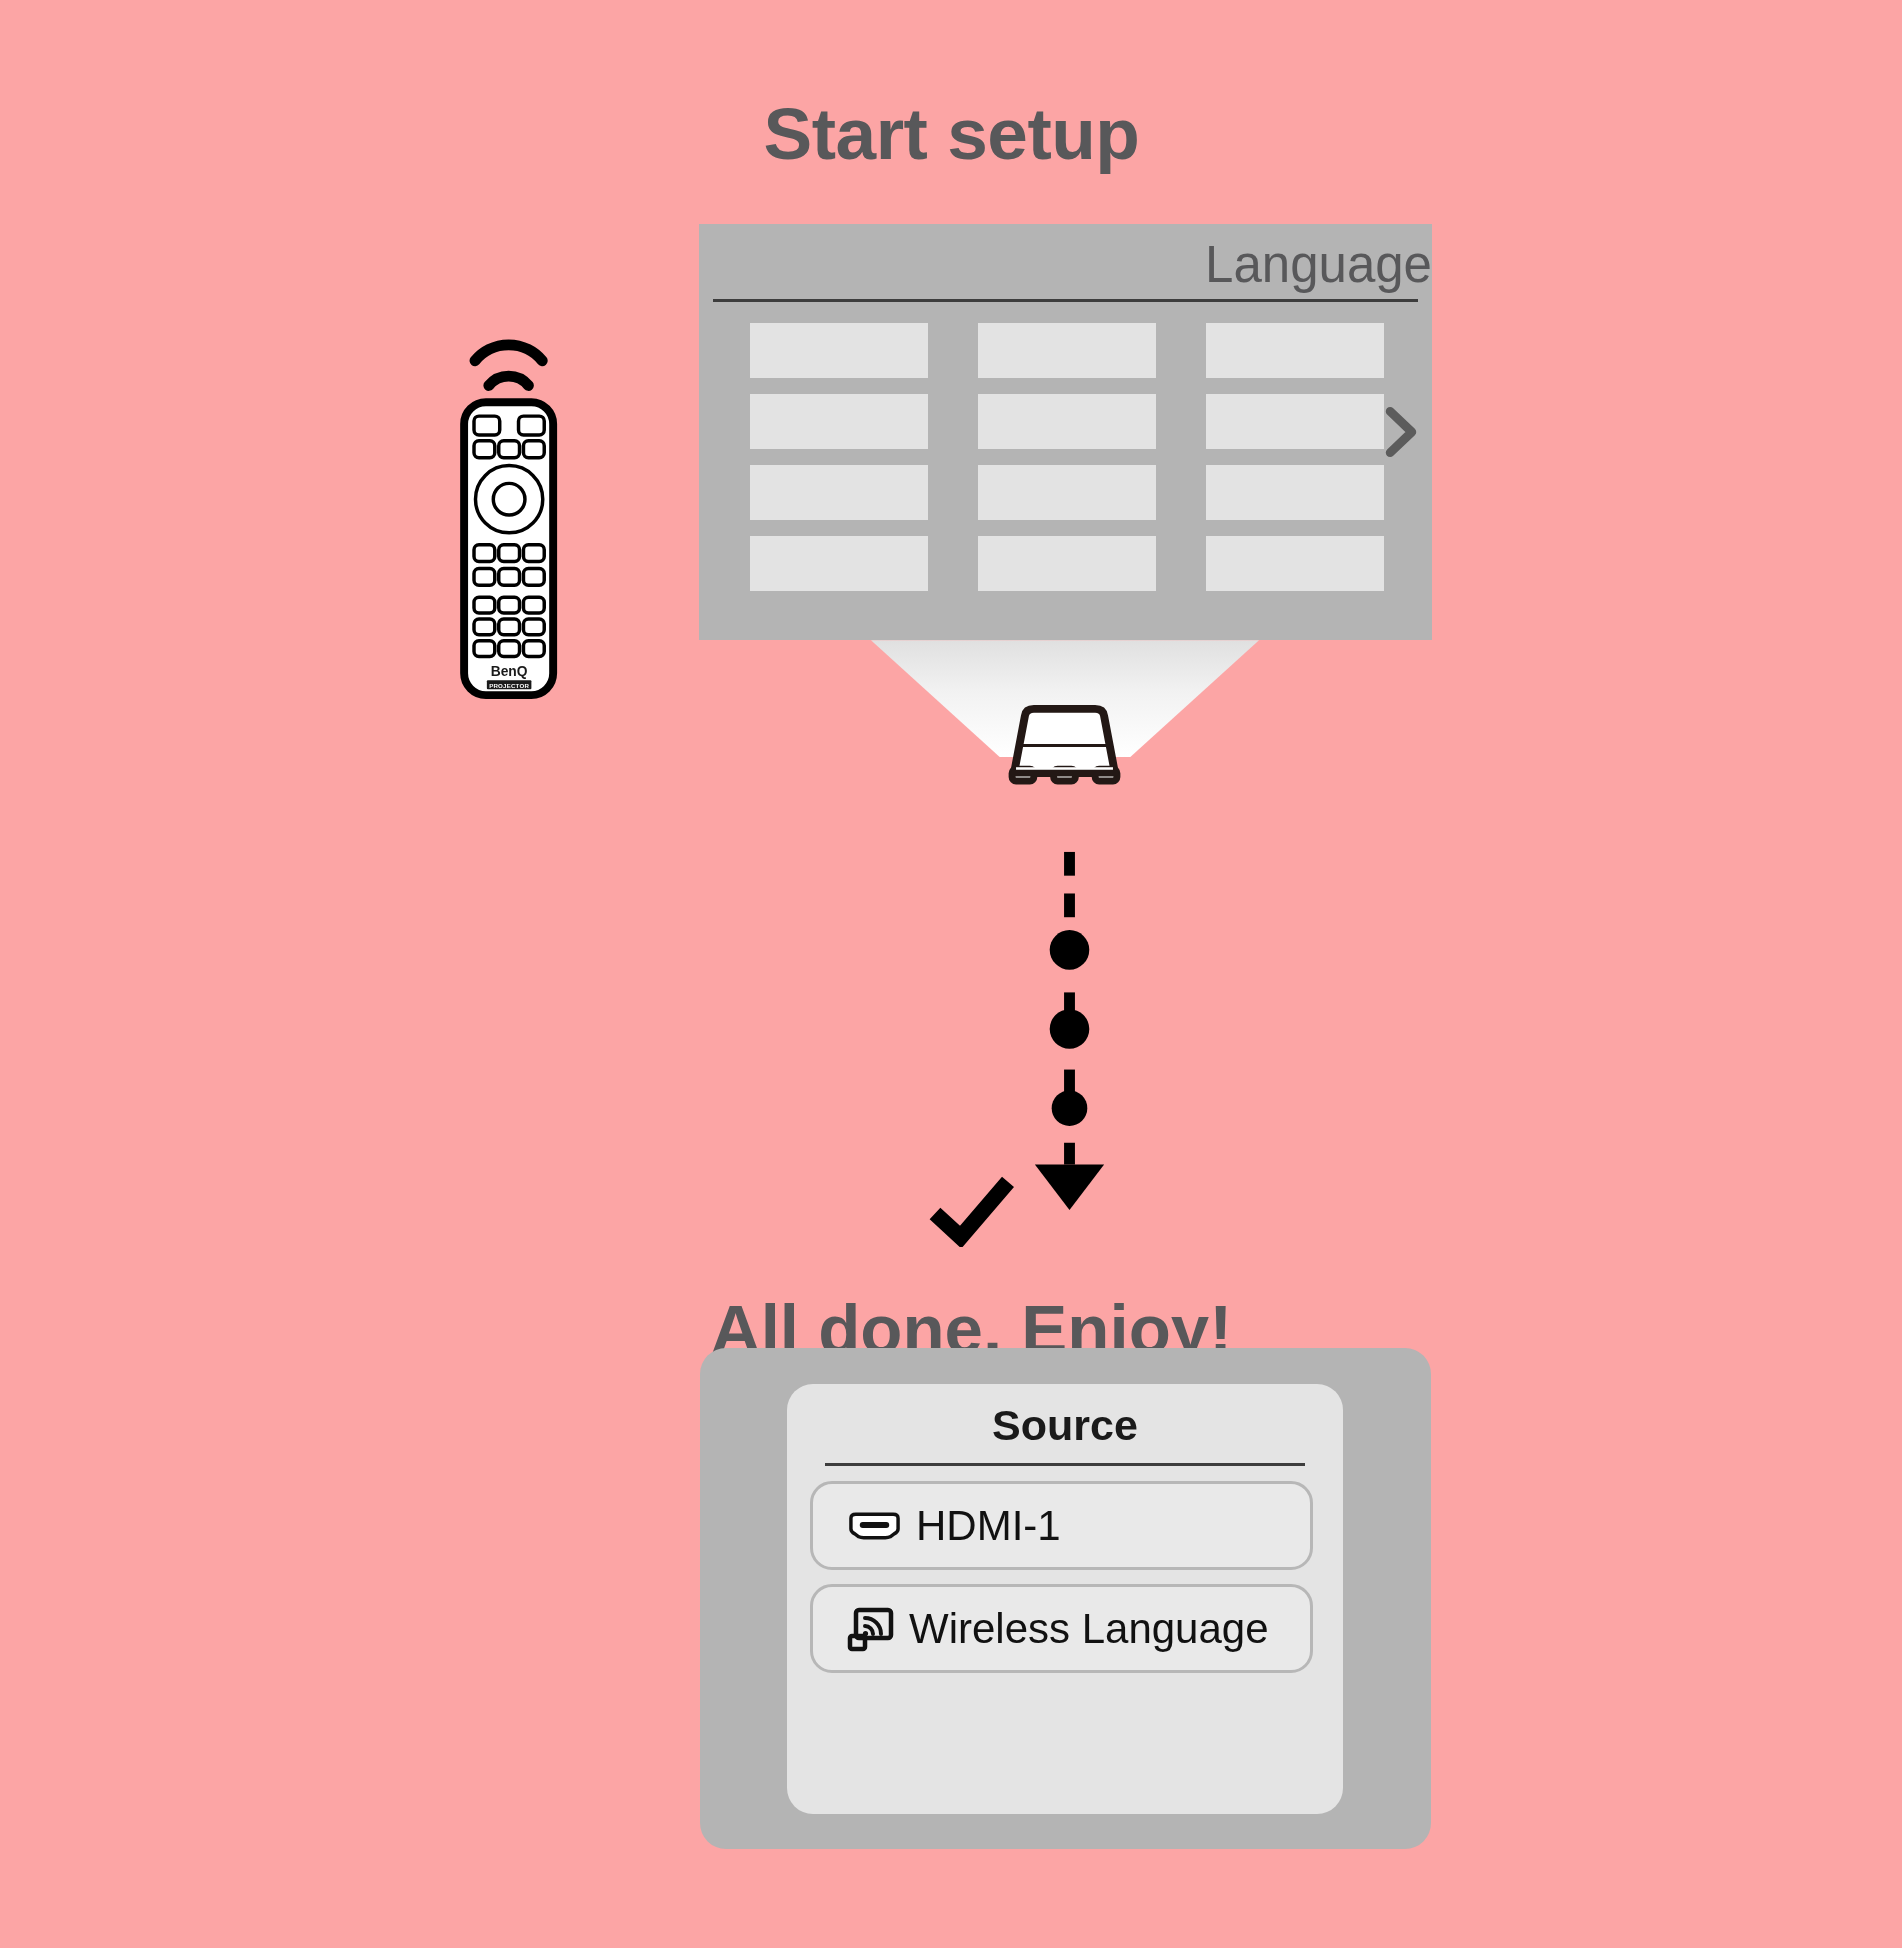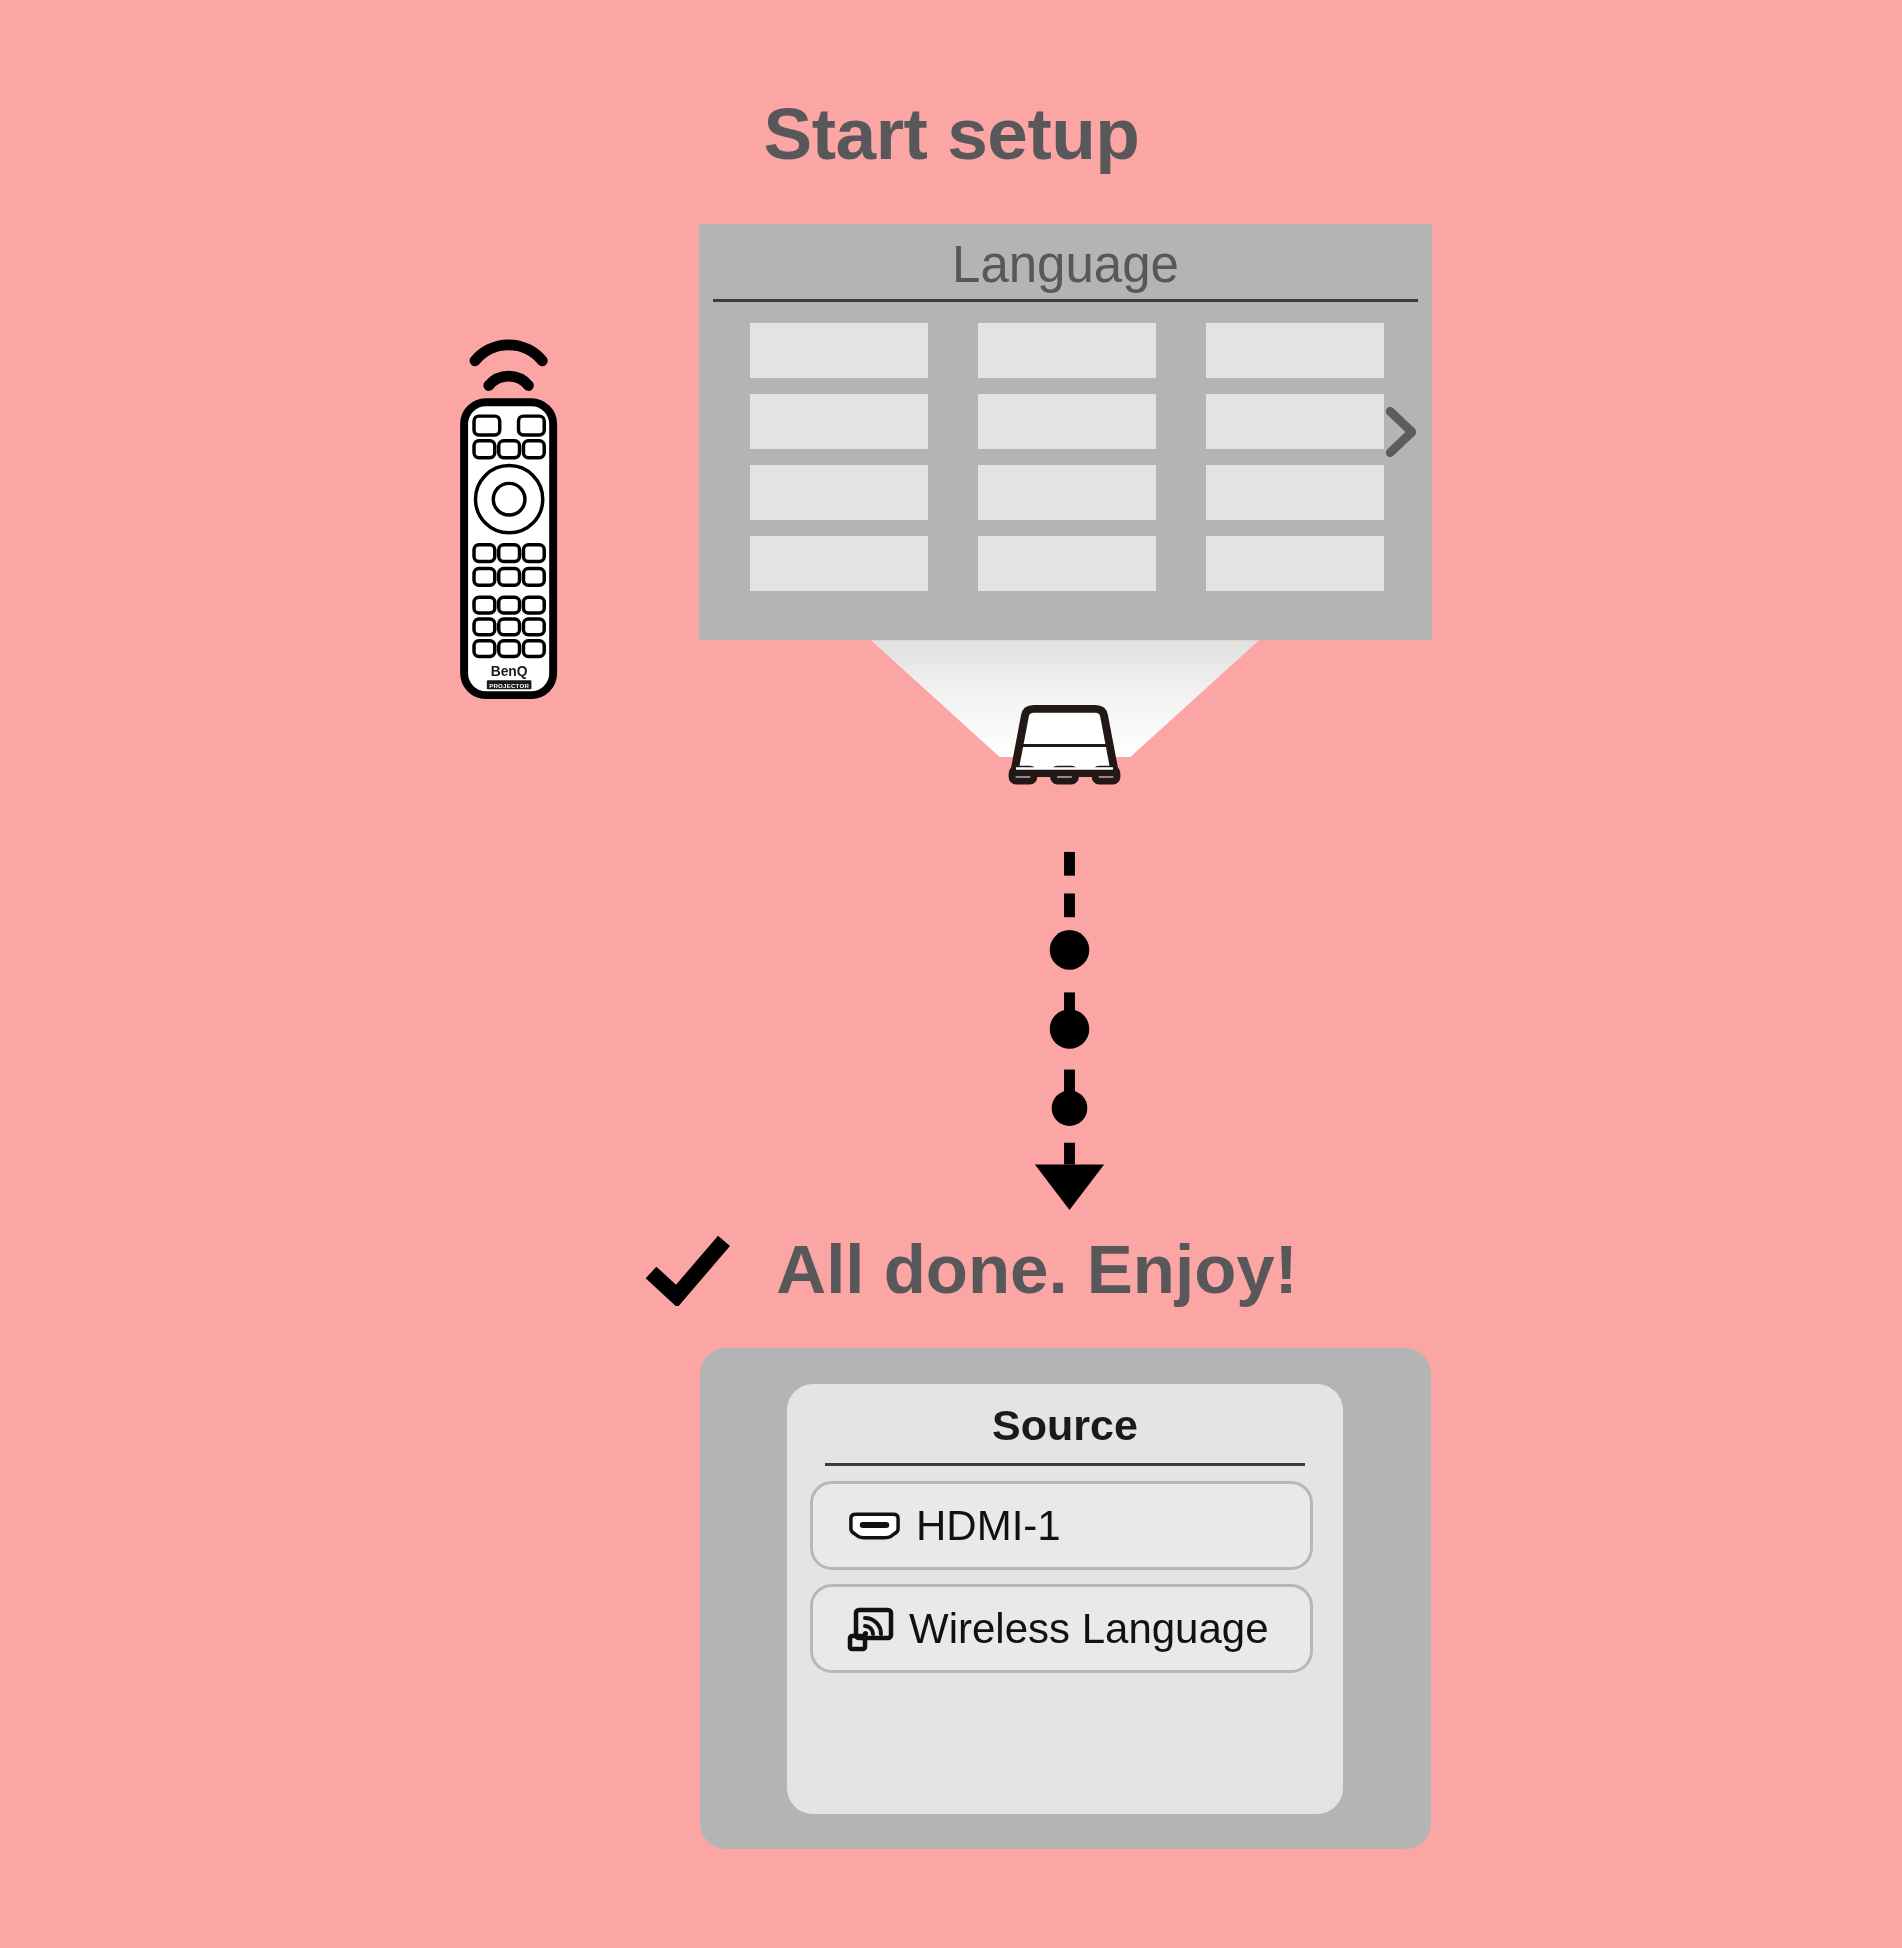--- a/index.html
+++ b/index.html
@@ -43,21 +43,21 @@
     left: 699px;
     top: 224px;
     width: 733px;
     height: 416px;
     background: #b4b4b4;
   }
   #language-title {
     position: absolute;
     left: 0; right: 0;
     top: 10px;
-    text-align: center;
+    text-align: right;
     font-size: 51px;
     line-height: 61px;
     color: #58585a;
     font-weight: normal;
   }
   #language-divider {
     position: absolute;
     left: 14px;
     right: 14px;
     top: 75px;
@@ -120,20 +120,21 @@
   #all-done-row {
     position: absolute;
     left: 0; right: 0;
     top: 1220px;
     height: 99px;
     display: flex;
     align-items: center;
     justify-content: center;
     gap: 46px;
     padding-left: 40px;
+    flex-direction: column;
   }
   #check-icon { width: 85px; height: 73px; flex: 0 0 auto; }
   #all-done-text {
     font-size: 69px;
     font-weight: bold;
     color: #58585a;
     line-height: 73px;
     white-space: nowrap;
   }
 

